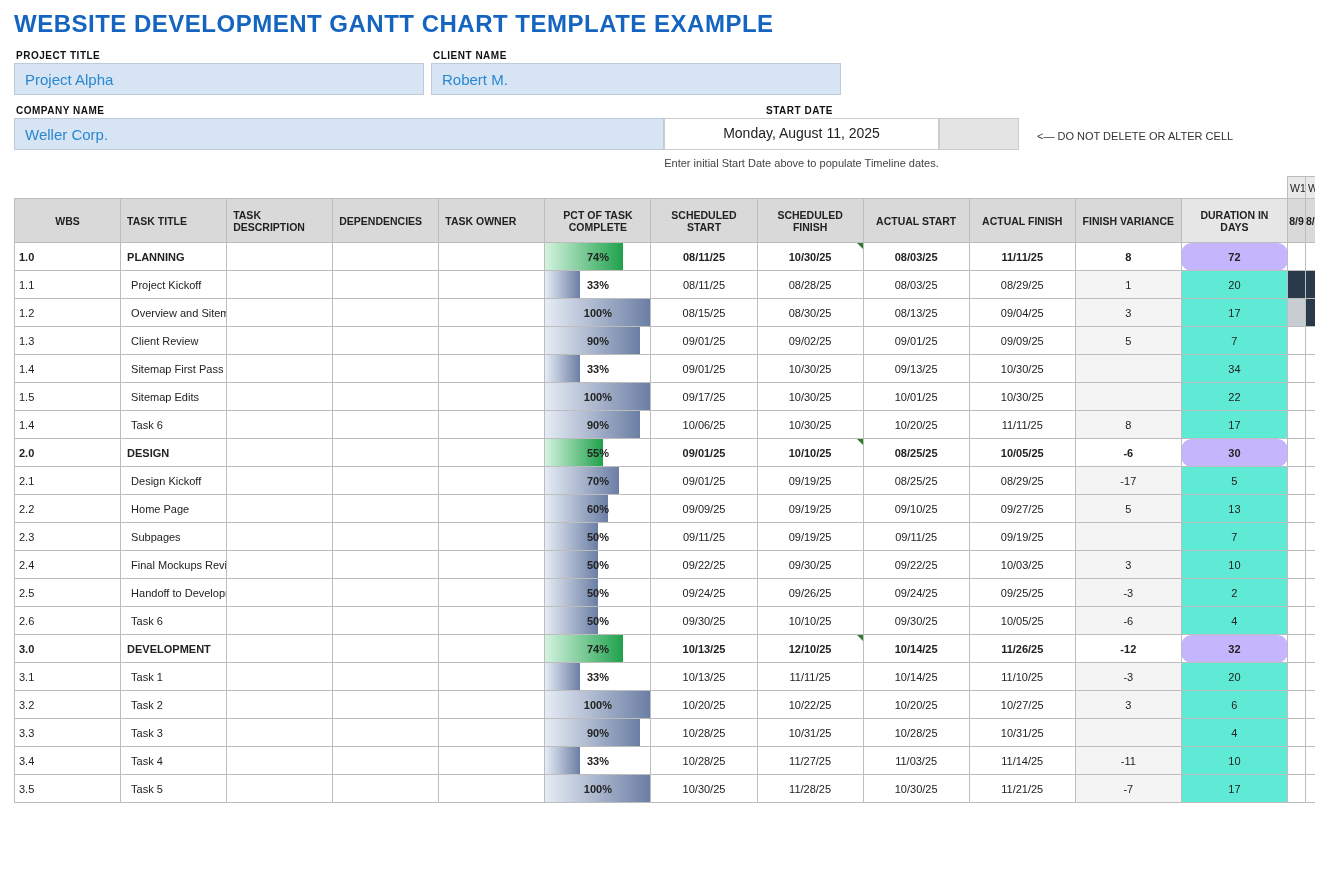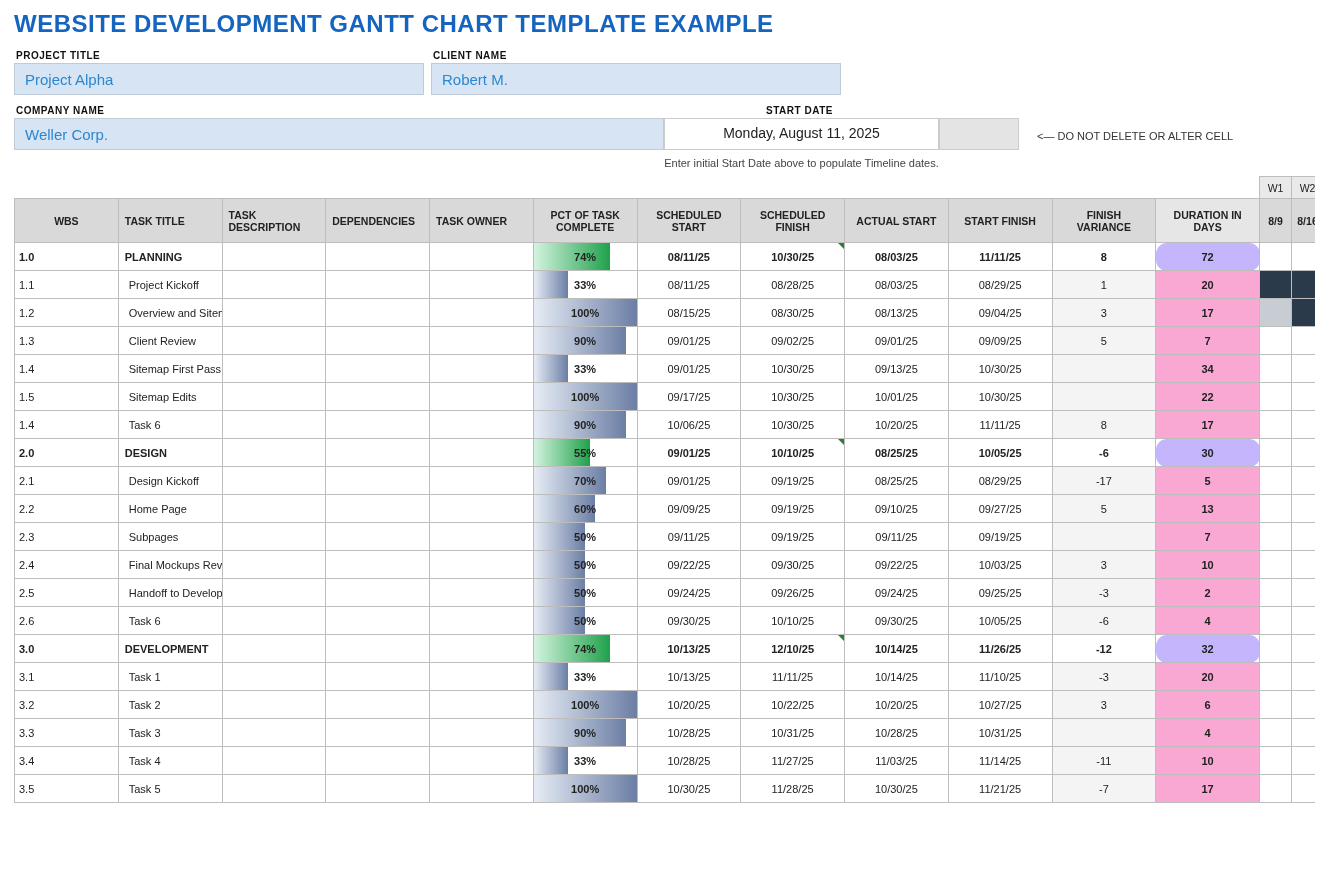--- a/index.html
+++ b/index.html
@@ -97,31 +97,31 @@
   }
   .col-wbs   { width: 38px; }
   .col-title { width: 190px; text-align:left; }
   .col-desc  { width: 176px; }
   .col-dep   { width: 120px; }
   .col-owner { width: 100px; }
   .col-pct   { width: 98px; }
   .col-date  { width: 80px; text-align:center; }
   .col-var   { width: 80px; text-align:center; }
   .col-dur   { width: 80px; text-align:center; background:#e6e6e6; }
-  .col-w     { width: 32px; text-align:center; padding:0; }
+  .col-w     { width: 18px; text-align:center; padding:0; }
 
   thead .week-top th { height: 22px; padding:2px; background:#e9e9e9; font-weight:400;}
 
   tr.section td { font-weight: 700; background: #fff; }
   tr.section td.col-dur { background:#c4b5fd;border-radius:11px; }
   tr.section td.col-date, tr.section td.col-var { font-weight:700; }
   tr.task td.col-title { padding-left: 10px; }
   td.col-wbs { text-align:left; padding-left:4px; }
   td.col-title { text-align:left; }
-  td.col-dur { background:#f9a8d4; text-align:center;font-weight:bold; }
+  td.col-dur { background:#5eead4; text-align:center; }
   td.col-var { background:#f4f4f4; }
 
   .pct-cell { position: relative; padding: 0; margin-left: 38px; }
   .pct-bar { position:absolute; top:0; left:0; bottom:0; }
   .pct-bar.blue  { background: linear-gradient(90deg, #e6ecf5 0%, #6b7ea4 100%); }
   .pct-bar.green { background: linear-gradient(90deg, #d4f3df 0%, #1fa14b 100%); }
   .pct-text { position:relative; z-index:1; font-weight:700; text-align:center; display:block; line-height:26px;}
 
   .flag { position:relative; }
   .flag::after {
@@ -176,21 +176,21 @@
     <tr>
       <th class="col-wbs" rowspan="1">WBS</th>
       <th class="col-title" style="text-align:left;">TASK TITLE</th>
       <th class="col-desc" style="text-align:left;">TASK DESCRIPTION</th>
       <th class="col-dep" style="text-align:left;">DEPENDENCIES</th>
       <th class="col-owner" style="text-align:left;">TASK OWNER</th>
       <th class="col-pct">PCT OF TASK COMPLETE</th>
       <th class="col-date">SCHEDULED START</th>
       <th class="col-date">SCHEDULED FINISH</th>
       <th class="col-date">ACTUAL START</th>
-      <th class="col-date">START FINISH</th>
+      <th class="col-date">ACTUAL FINISH</th>
       <th class="col-var">FINISH VARIANCE</th>
       <th class="col-dur">DURATION IN DAYS</th>
       <th class="col-w">8/9</th>
       <th class="col-w">8/16</th>
     </tr>
   </thead>
   <tbody id="gantt-body">
         <tr class="section">
           <td class="col-wbs">1.0</td>
           <td class="col-title">PLANNING</td>

